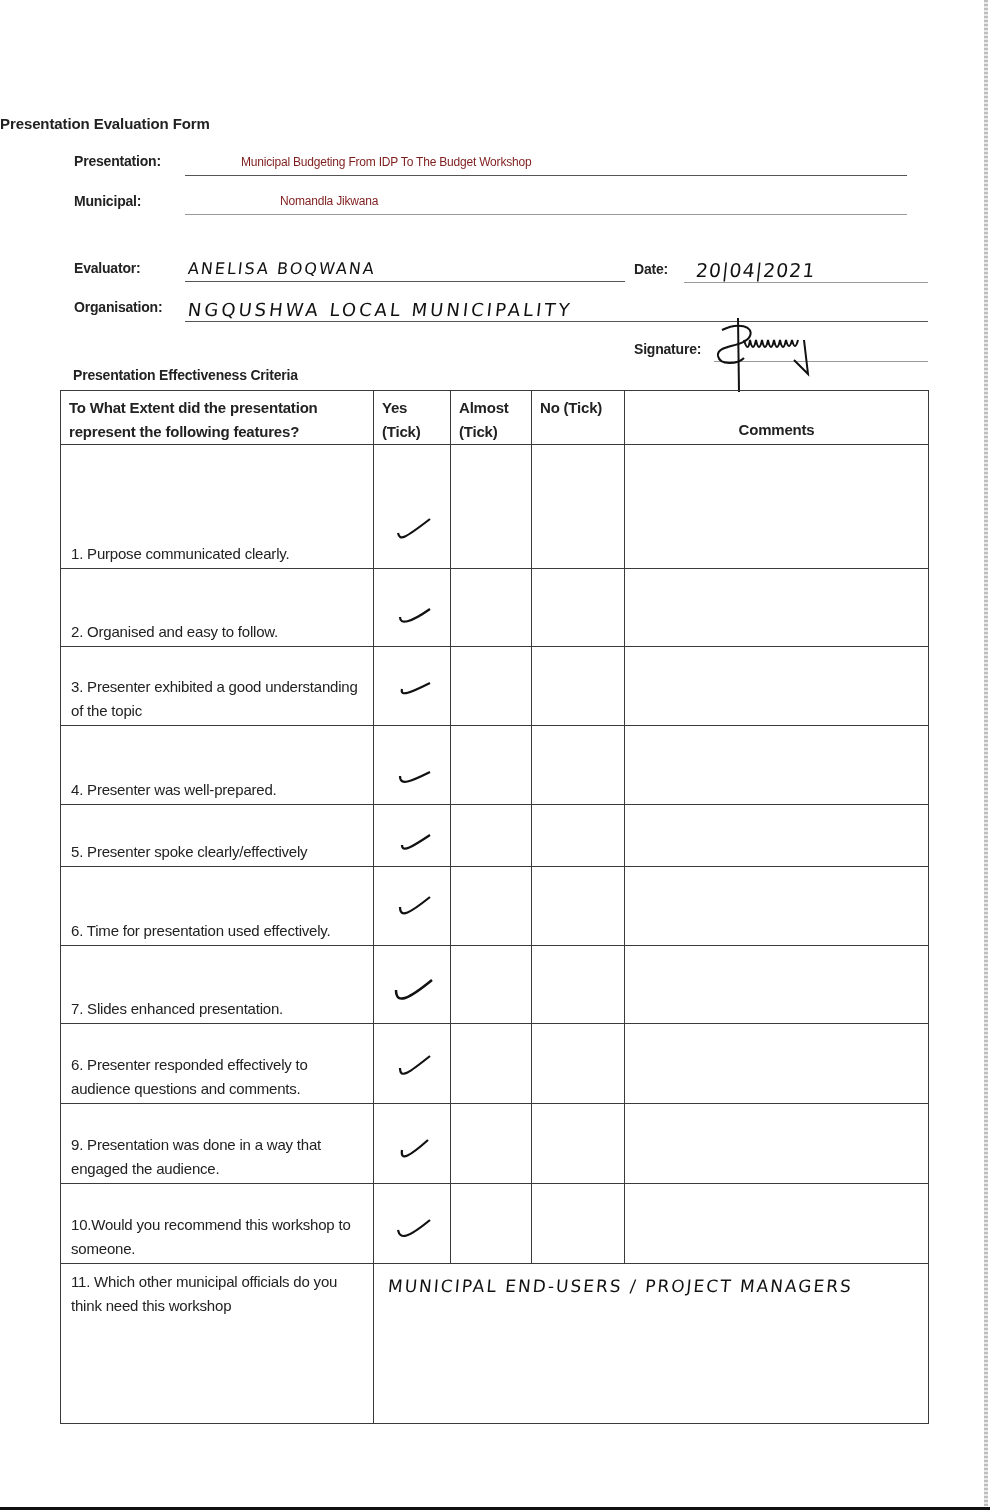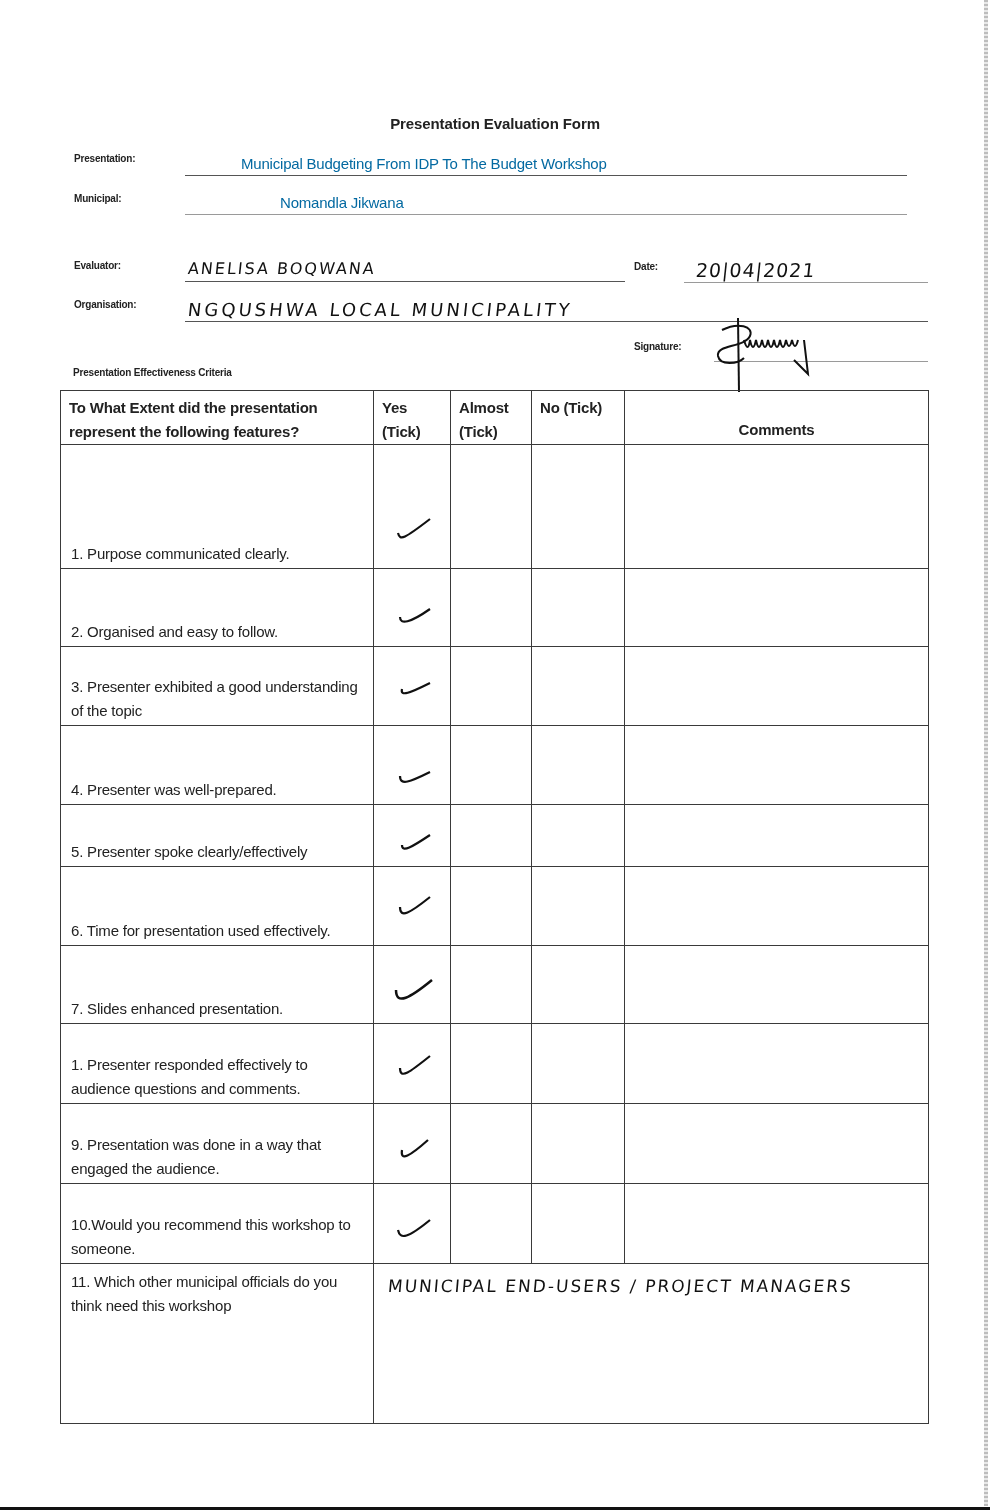--- a/index.html
+++ b/index.html
@@ -7,25 +7,25 @@
     width:990px; height:1510px; position:relative; overflow:hidden;
     background:#ffffff; color:#1a1a1a;
     font-family:"Liberation Sans", "DejaVu Sans", sans-serif;
   }
   .page-edge {
     position:absolute; left:984px; top:0; width:4px; height:1506px;
     background:repeating-linear-gradient(180deg,#bdbdbd 0 2px,#e8e8e8 2px 4px);
   }
   .bottom-edge { position:absolute; left:0; top:1507px; width:990px; height:3px; background:#111; }
   .title {
-    position:absolute; left:0; width:990px; top:115px; text-align:center;
+    position:absolute; left:0; width:990px; top:115px; 
     font-size:15px; font-weight:bold; color:#222; letter-spacing:-0.1px;
   }
-  .label { position:absolute; font-size:10px; font-weight:bold; color:#222; letter-spacing:-0.2px; }
-  .typed { position:absolute; font-size:15px; color:#0369a1; letter-spacing:-0.2px; }
+  .label { position:absolute; font-size:14px; font-weight:bold; color:#222; letter-spacing:-0.2px; }
+  .typed { position:absolute; font-size:12px; color:#7f1d1d; letter-spacing:-0.2px; }
   .rule { position:absolute; height:1px; background:#555; }
   .rule.light { background:#9a9a9a; }
   .hand {
     position:absolute; font-family:"DejaVu Sans", sans-serif; font-size:17px;
     color:#111; letter-spacing:2px; transform:skewX(-6deg);
   }
   .sig { position:absolute; left:708px; top:314px; width:110px; height:80px; }
 
   table.eval {
     position:absolute; left:60px; top:390px; width:868px;
@@ -176,21 +176,21 @@
     <td class="tick">
           <svg class="tickmark" style="top:30px;left:20px;width:40px;height:34px" viewBox="0 0 40 34">
             <path d="M2 14 C2 30,16 22,38 4" stroke="#111" stroke-width="2.5" fill="none"></path>
           </svg>
         </td>
     <td></td>
     <td></td>
     <td></td>
   </tr>
   <tr style="height:80px;">
-    <td class="crit">1. Presenter responded effectively to audience questions and comments.</td>
+    <td class="crit">6. Presenter responded effectively to audience questions and comments.</td>
     <td class="tick">
           <svg class="tickmark" style="top:30px" viewBox="0 0 36 28">
             <path d="M4 14 C4 26,14 18,34 2" stroke="#111" stroke-width="2.2" fill="none"></path>
           </svg>
         </td>
     <td></td>
     <td></td>
     <td></td>
   </tr>
   <tr style="height:80px;">

